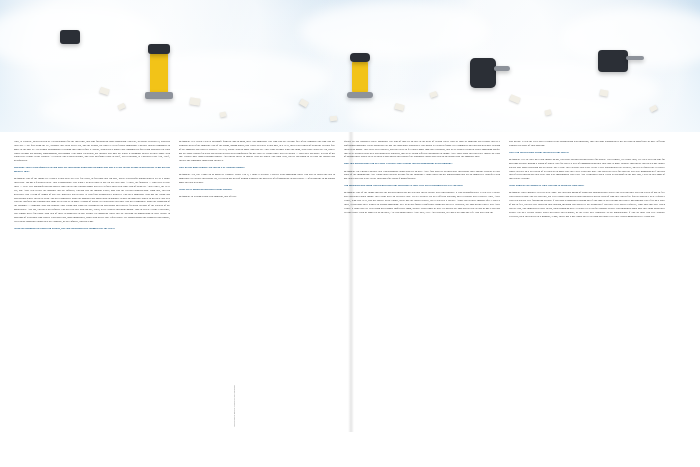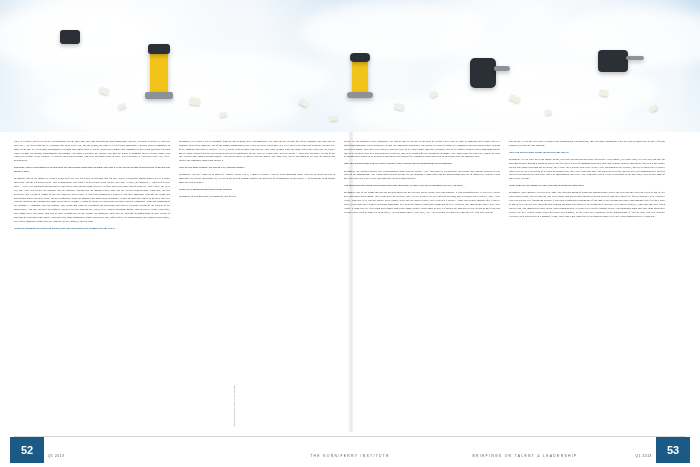--- a/index.html
+++ b/index.html
@@ -255,23 +255,14 @@
         <p class="ans"><span class="speaker">MARITZ:</span><span> I try to. Intel had a big impact on me, especially on how having respect for people. For example, ever since then, I've tried to be on time for meetings because making a bunch of people wait for you is a way of communicating that your time is more valuable than theirs. But there's one thing I always joke about regarding Intel's culture. Mr. Clean. They actually had a Mr. Clean. Every building had its executive, and every quarter the executive would literally do a bed check of all cubicles to make sure they were clean and neat. You could get cited for sins like bad wire management if you had lots of wires underneath your desk. Bad wire management was a sin. And I remember when I went at Microsoft in the mid-'80s, I tried to take some of that culture with me.</span></p>
         <p class="q">What would be an example of what you took to Microsoft from Intel?</p>
         <p class="ans"><span class="speaker">MARITZ:</span><span> How employee reviews were done. Intel had this notion of rating and ranking people where you were not only rated on a scale of one to five with regard to how you did your job, but every group also had to rank employees on the basis of who they would fire first or who they were a quarter. That was always very fascinating because if you look at someone's ranking and if you look at their ratings and you've got someone rated five on a scale of one to five, but he's way down on your ranking, meaning you would let the person go if you there were under a squeeze, what does that say? When you see that, you immediately have to ask, what's going on here? It starts a very useful dialogue to have with managers about how they think about their people. Do they reward people based on tenure and seniority, or the value they contribute to the organization? If you do these two very separate exercises, then you can say to a manager, 'Look, you've got a guy who's rated very high but ranked very low. What's going on here?' I took that</span></p>
       </div>
   </div>
 
   <div class="gutter"></div>
 
   <div class="credit">ILLUSTRATION BY BRIAN STAUFFER</div>
 
-  <div class="footer">
-    <div class="rule"></div>
-    <div class="folio folio-left">52</div>
-    <div class="folio-sub folio-sub-left">Q1 2013</div>
-    <div class="footer-center">THE KORN/FERRY INSTITUTE</div>
-    <div class="footer-right-label">BRIEFINGS ON TALENT &amp; LEADERSHIP</div>
-    <div class="folio-sub folio-sub-right">Q1 2013</div>
-    <div class="folio folio-right">53</div>
-  </div>
 
 </div>
 
 </body></html>

